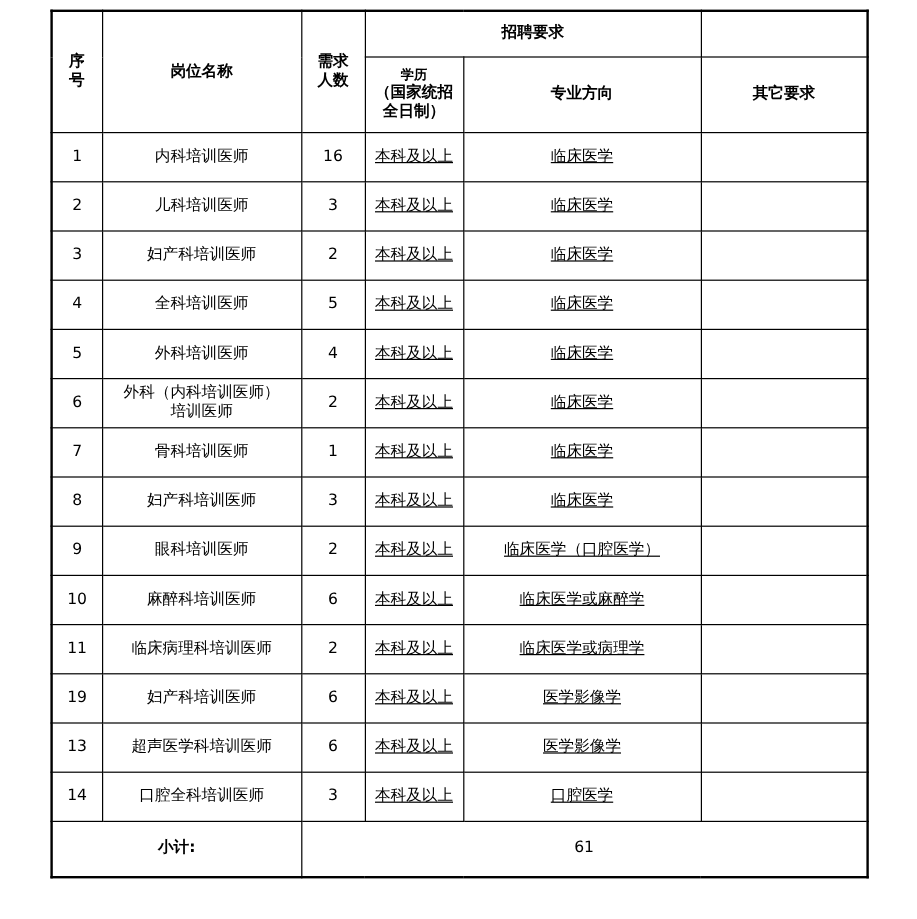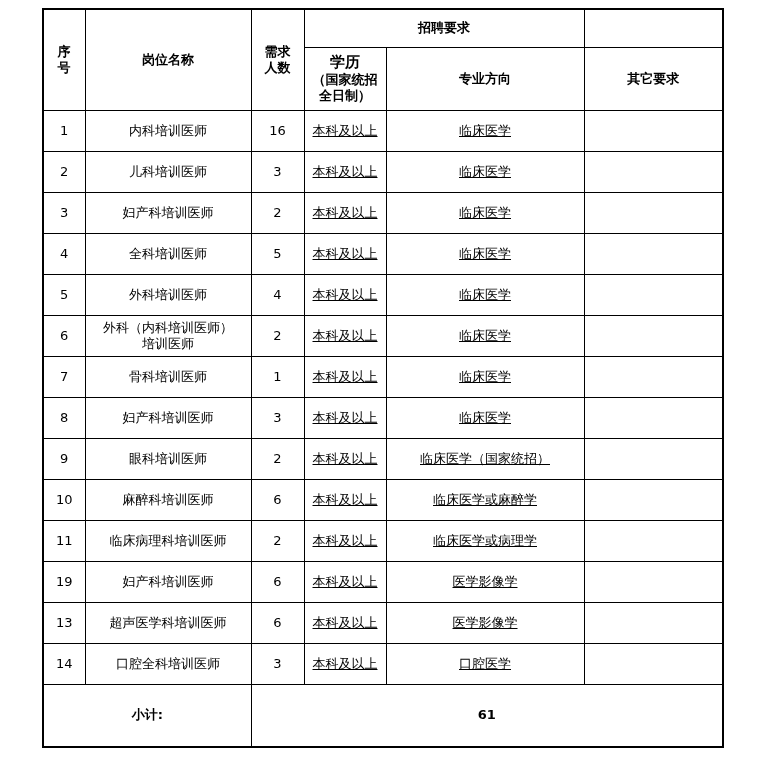--- a/index.html
+++ b/index.html
@@ -67,36 +67,36 @@
   .hdr-num {
     font-weight: bold;
     font-size: 12.5px;
     line-height: 1.35;
   }
   .hdr-edu {
     font-weight: bold;
     font-size: 11.5px;
     line-height: 1.35;
   }
-  .hdr-edu .edu-main { font-size: 15px; }
+  .hdr-edu .edu-main { font-size: 11px; }
   .cell-row { height: 41px; }
   .cell-head-1 { height: 33px; }
   .cell-head-2 { height: 58px; }
   .post-name { font-size: 13.5px; line-height: 1.3; }
   .num-val { font-size: 13px; }
   .edu-val { font-size: 12px; text-decoration: underline; }
   .major-val { font-size: 13.5px; text-decoration: underline; }
-  .sum-row { height: 62px; }
+  .sum-row { height: 46px; }
   .sum-label {
     font-weight: bold;
     font-size: 15px;
     text-align: center;
   }
   .sum-value {
-    font-weight: bold;
+    font-weight: normal;
     font-size: 14px;
     text-align: left;
     padding-left: 6px;
   }
   .stack-line { display: block; }
 </style>
 </head>
 <body>
 
 <div id="page">
@@ -201,21 +201,21 @@
           <td class="num-val">3</td>
           <td class="edu-val">本科及以上</td>
           <td class="major-val">临床医学</td>
           <td class="edge-right"></td>
         </tr>
         <tr class="cell-row">
           <td class="num-val edge-left">9</td>
           <td class="post-name">眼科培训医师</td>
           <td class="num-val">2</td>
           <td class="edu-val">本科及以上</td>
-          <td class="major-val">临床医学（国家统招）</td>
+          <td class="major-val">临床医学（口腔医学）</td>
           <td class="edge-right"></td>
         </tr>
         <tr class="cell-row">
           <td class="num-val edge-left">10</td>
           <td class="post-name">麻醉科培训医师</td>
           <td class="num-val">6</td>
           <td class="edu-val">本科及以上</td>
           <td class="major-val">临床医学或麻醉学</td>
           <td class="edge-right"></td>
         </tr>

